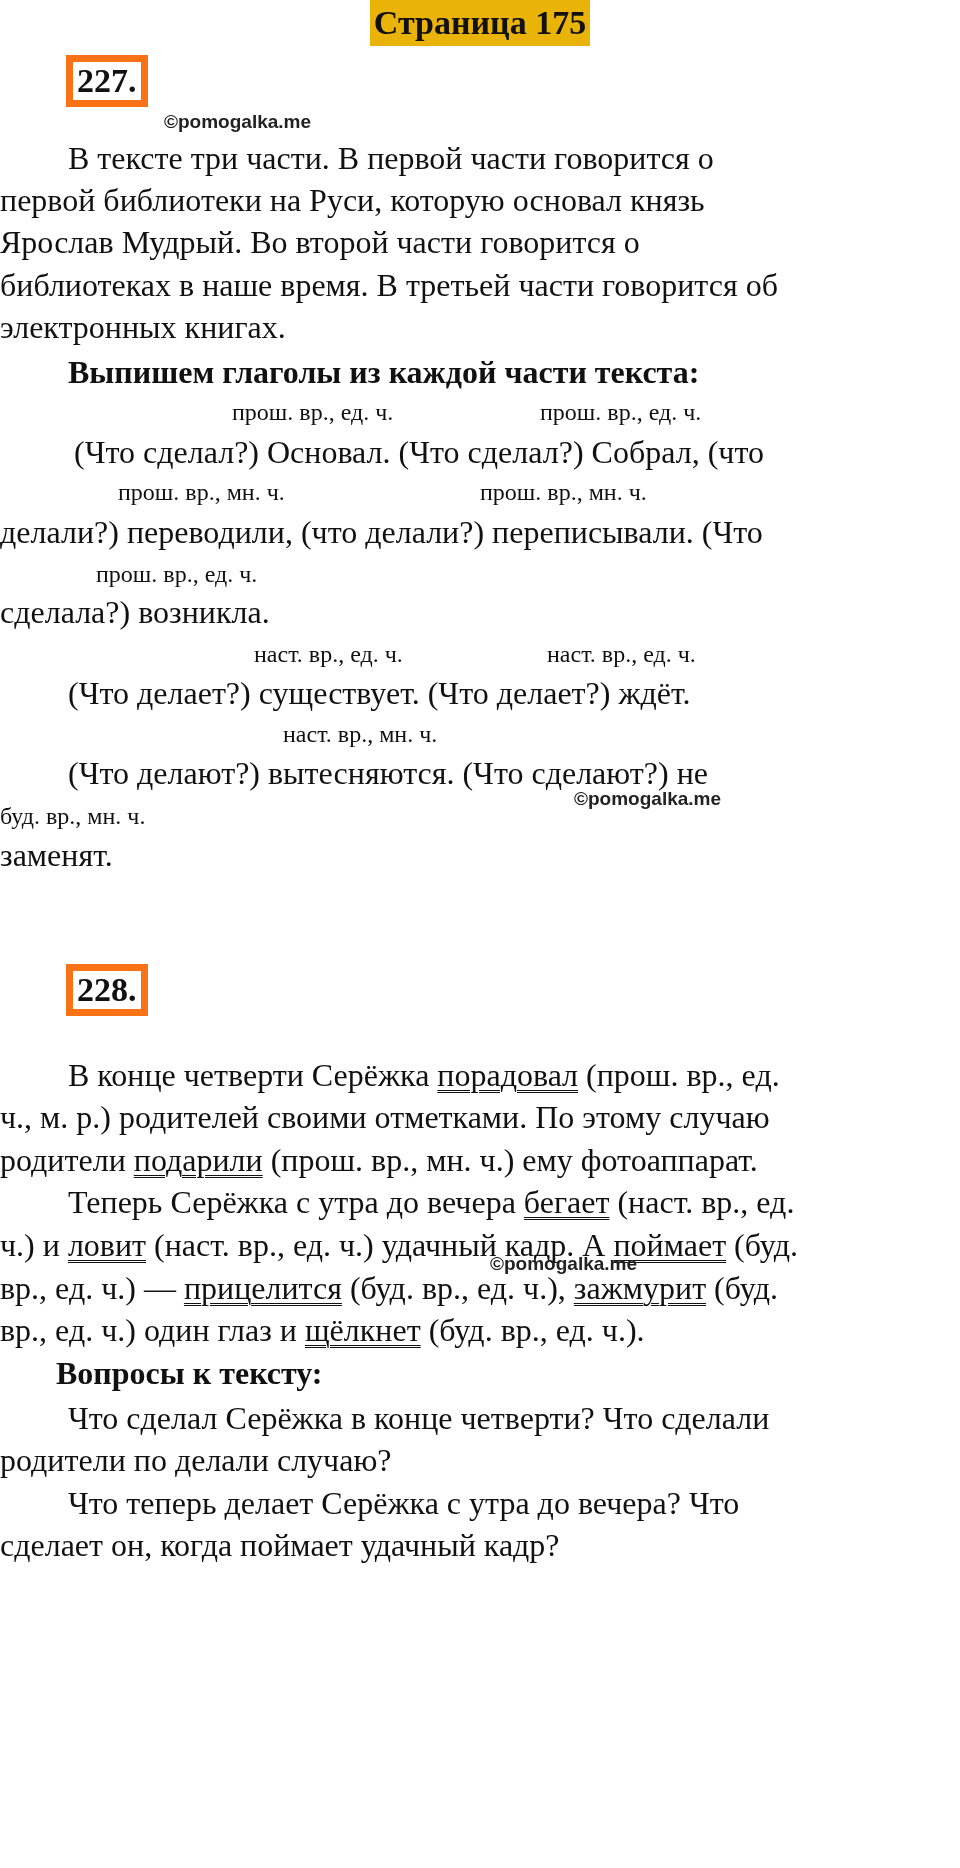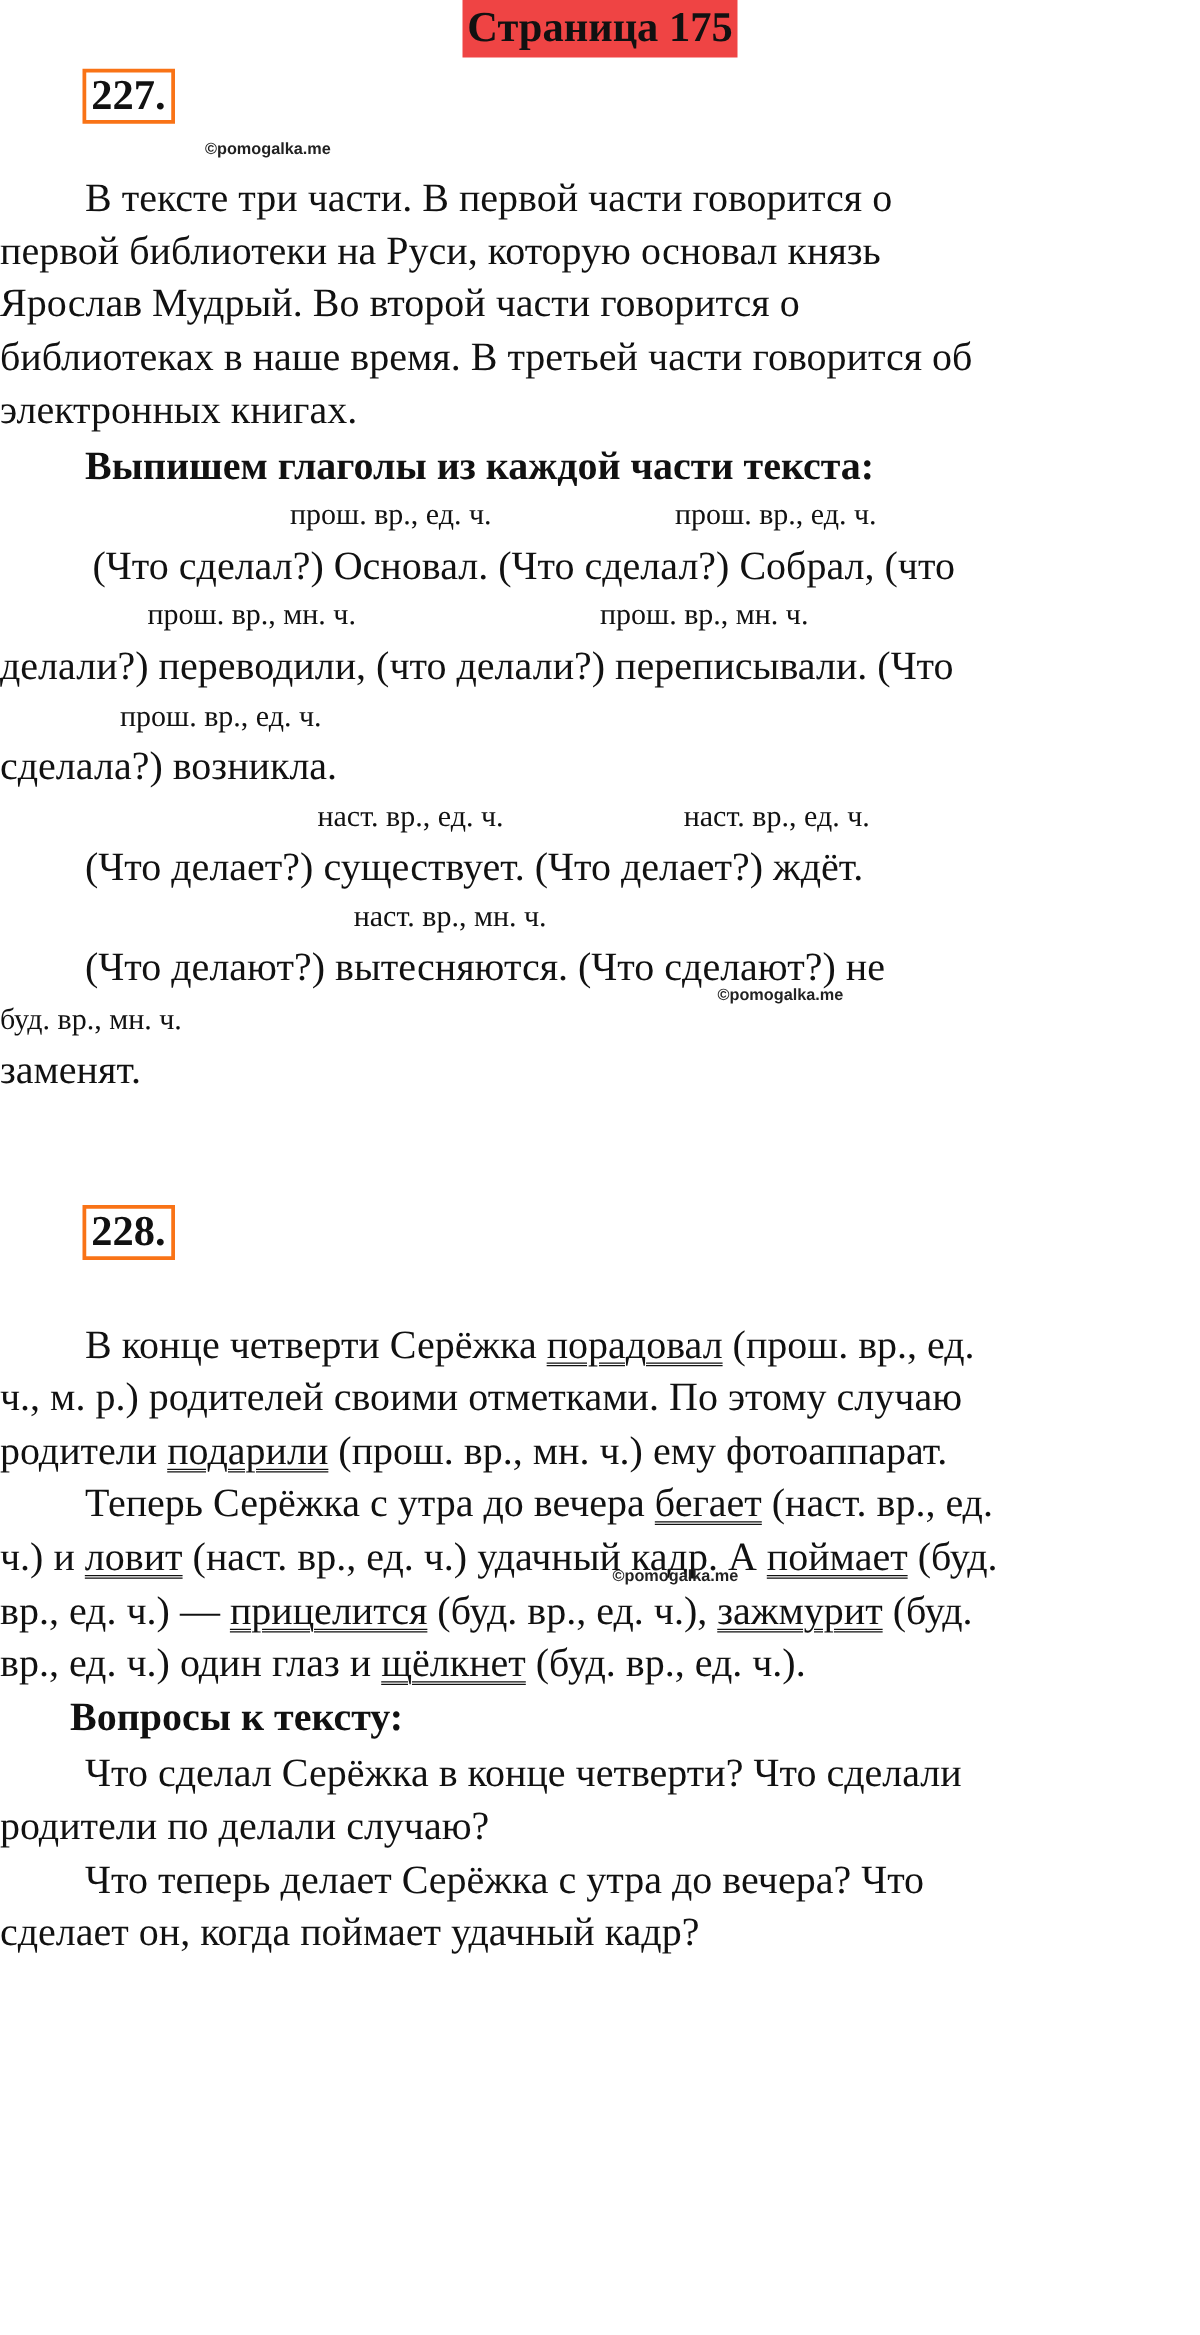--- a/index.html
+++ b/index.html
@@ -1,22 +1,22 @@
 <!DOCTYPE html>
 <html><head>
 <meta charset="utf-8">
 <style>
   html, body { margin: 0; padding: 0; background: #ffffff; }
   body { width: 960px; height: 1868px; position: relative; overflow: hidden;
          font-family: "Liberation Serif", "DejaVu Serif", serif; color: #111; }
   .abs { position: absolute; white-space: nowrap; }
   .title { left: 0; right: 0; top: 0; text-align: center; }
-  .title span { background: #ef4444; font-weight: bold; font-size: 34px; padding: 2px 4px; line-height: 42px; display: inline-block; }
-  .numbox { border: 3px solid #f97316; font-weight: bold; font-size: 34px; line-height: 38px; padding: 0 4px; }
-  .wm { font-family: "Liberation Sans", "DejaVu Sans", sans-serif; font-weight: bold; font-size: 13px; color: #222; }
+  .title span { background: #eab308; font-weight: bold; font-size: 34px; padding: 2px 4px; line-height: 42px; display: inline-block; }
+  .numbox { border: 7px solid #f97316; font-weight: bold; font-size: 34px; line-height: 38px; padding: 0 4px; }
+  .wm { font-family: "Liberation Sans", "DejaVu Sans", sans-serif; font-weight: bold; font-size: 19px; color: #222; }
   .line { font-size: 32px; line-height: 40px; }
   .ann { font-size: 24px; line-height: 28px; }
   .bold { font-weight: bold; }
   u.v { text-decoration: underline double; text-underline-offset: 4px; text-decoration-thickness: 1px; }
 </style>
 </head>
 <body>
 
 <div class="abs title" style="top:0px;">
   <span>Страница 175</span>

